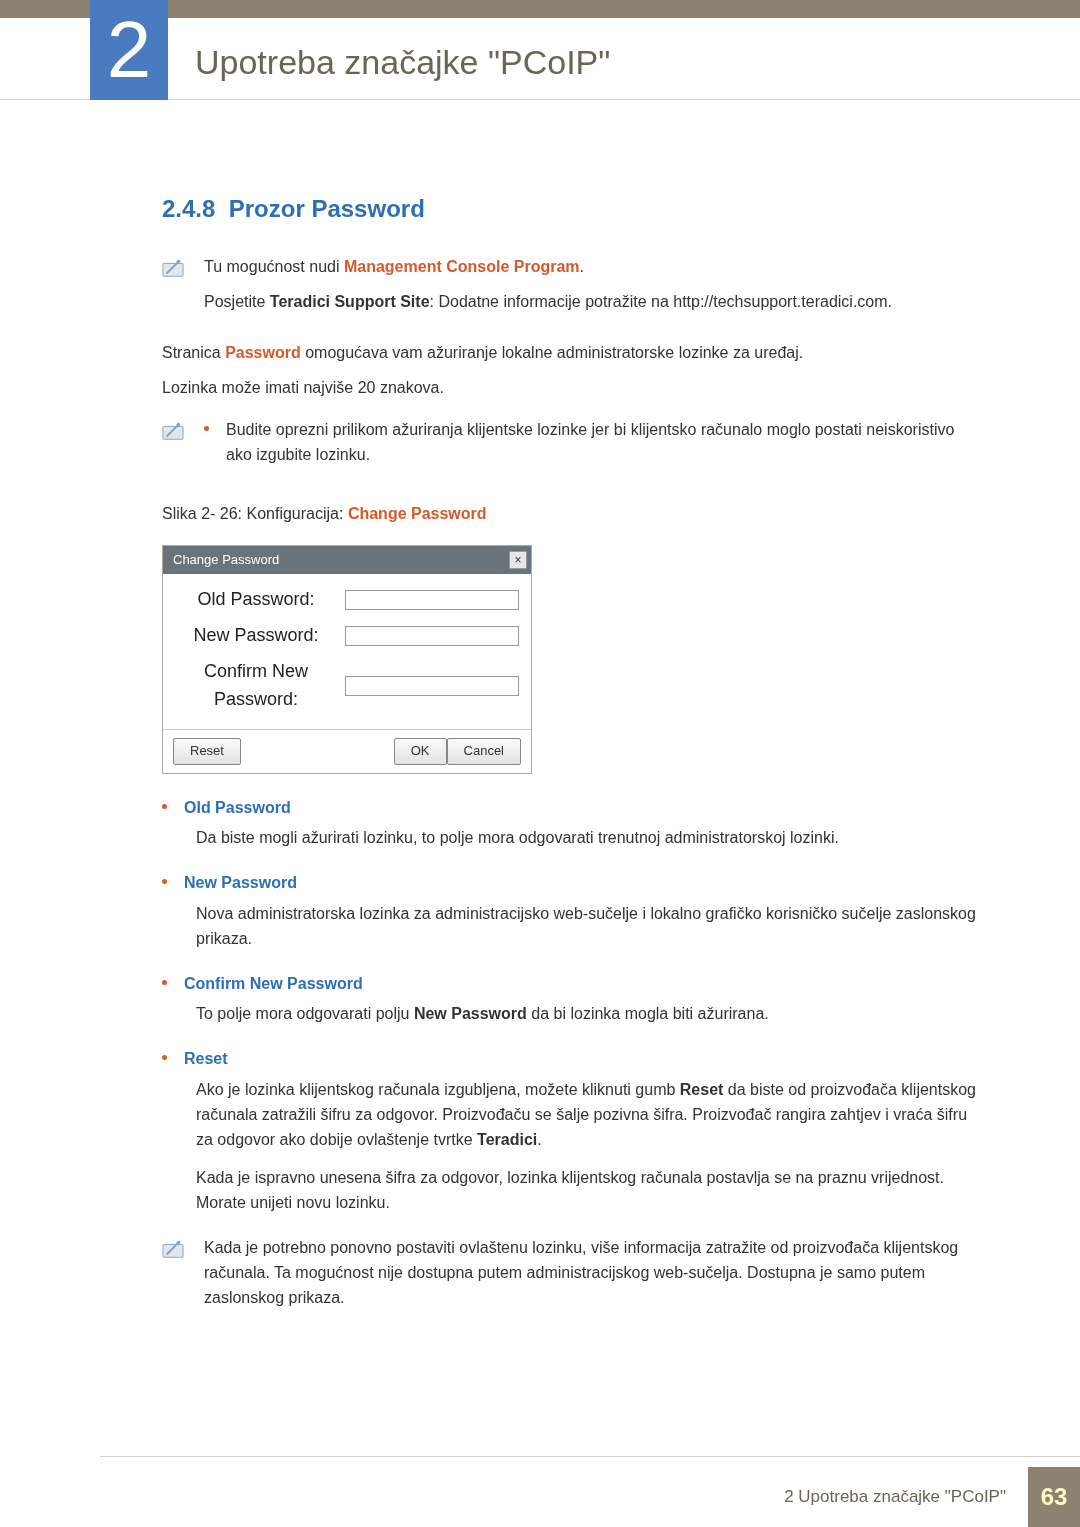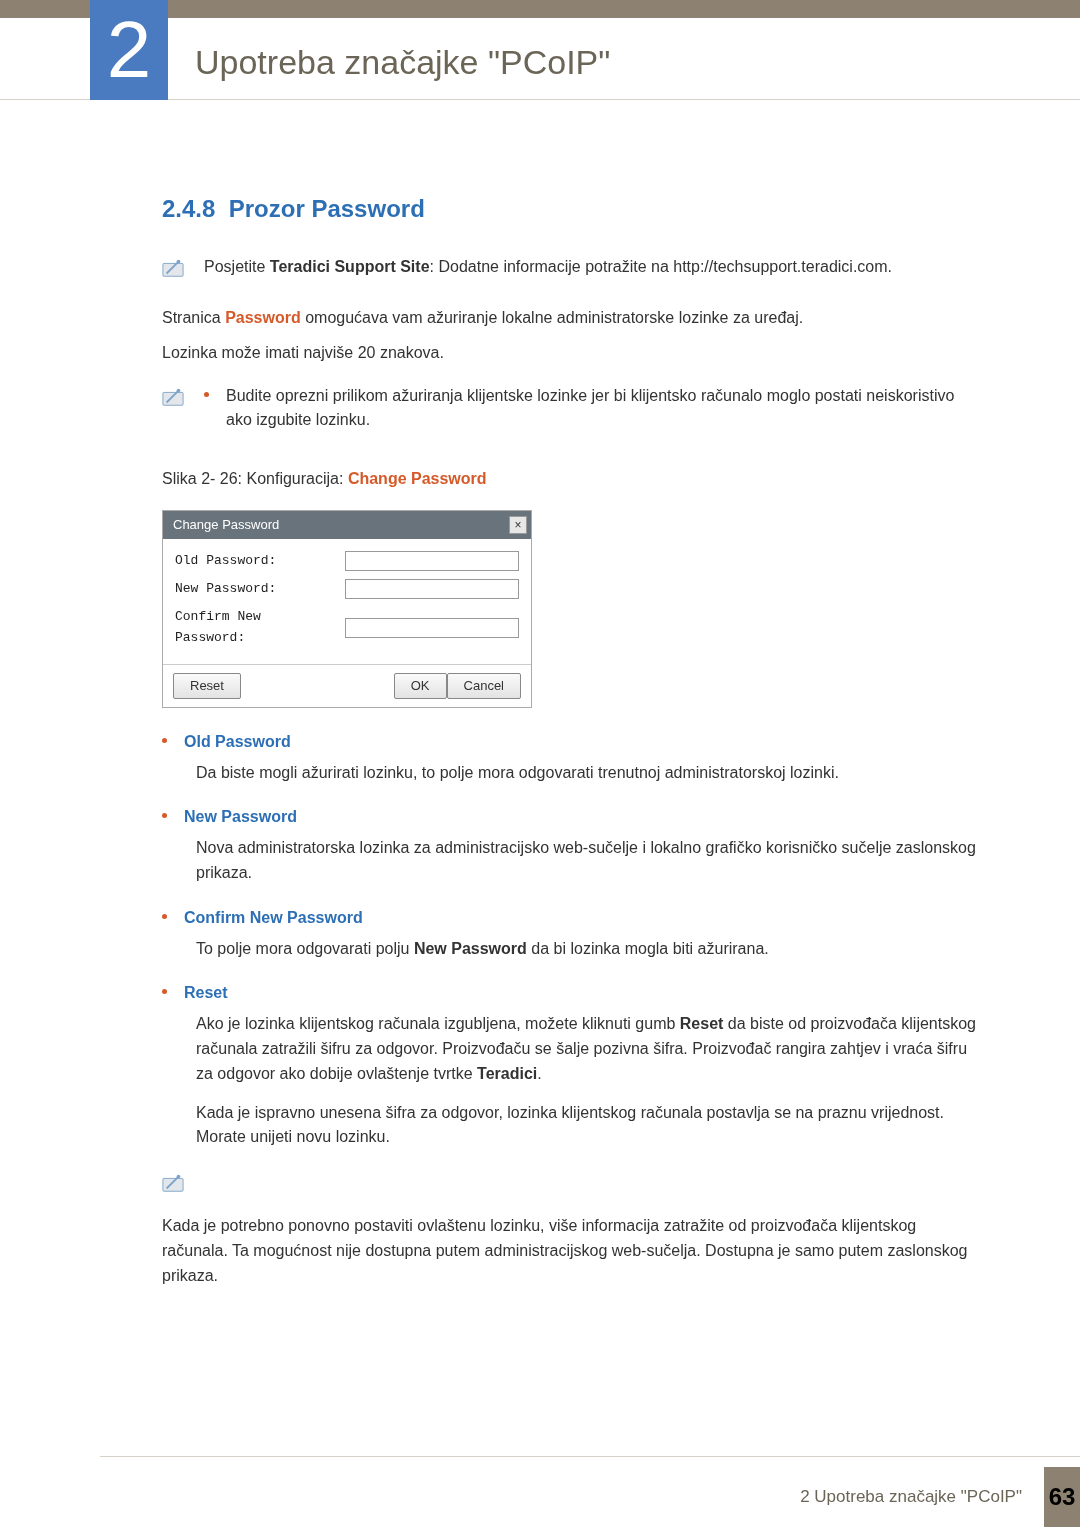--- a/index.html
+++ b/index.html
@@ -30,37 +30,37 @@
   .bullets > li::before { content: ''; position: absolute; left: 0; top: 8px; width: 5px; height: 5px; border-radius: 50%; background: #d55a2a; }
 
   .caption { margin: 14px 0 18px; }
 
   
   .dialog { width: 370px; border: 1px solid #aaa; background: #fff; margin-bottom: 22px; }
   .dlg-title { display:flex; align-items:center; justify-content:space-between; background: #68737b; color: #fff; font-size: 13px; padding: 4px 4px 4px 10px; }
   .dlg-close { width: 18px; height: 18px; background: #e7e7e7; color: #333; display:flex; align-items:center; justify-content:center; font-size: 12px; border: 1px solid #999; }
   .dlg-body { padding: 12px 12px 8px; }
   .dlg-row { display:flex; align-items:center; margin-bottom: 8px; }
-  .dlg-row label { flex: 0 0 170px; text-align: left; font-size: 13px; padding-right: 8px; color: #222; font-family: Liberation Mono, monospace; }
+  .dlg-row label { flex: 0 0 170px; text-align: center; font-size: 18px; padding-right: 8px; color: #222; }
   .dlg-row .inp { flex:1; height: 20px; border: 1px solid #999; background: #fff; }
   .dlg-buttons { display:flex; justify-content:space-between; align-items:center; border-top:1px solid #ccc; padding:8px 10px; }
   .dlg-buttons .right { display:flex; }
   .dlg-btn { font-size: 13px; padding: 2px 16px; border: 1px solid #888; background: linear-gradient(#fafafa,#e3e3e3); border-radius: 2px; }
 
   .field-list { list-style:none; }
   .field-list > li { position:relative; padding-left: 22px; margin-bottom: 20px; }
   .field-list > li::before { content:''; position:absolute; left:0; top:8px; width:5px; height:5px; border-radius:50%; background:#d55a2a; }
   .field-name { color:#2d6fb5; font-weight:700; margin-bottom:6px; }
   .field-desc { margin-top:4px;margin-left:12px; }
 
   
   .footer-line { position:absolute; left:100px; right:0; bottom:70px; height:1px; background:#d6d2ca; }
   .footer { position:absolute; right:0; bottom:0; height:60px; display:flex; align-items:stretch; }
   .footer .label { display:flex; align-items:center; padding:0 22px; color:#6b6557; font-size:17px; }
-  .footer .pagebox { width:36px; background:#8d8172; color:#000000; display:flex; align-items:center; justify-content:center; font-size:24px; font-weight:700;text-align:right; }
+  .footer .pagebox { width:52px; background:#8d8172; color:#fef9c3; display:flex; align-items:center; justify-content:center; font-size:24px; font-weight:700;text-align:right; }
 </style>
 </head>
 <body>
 
 <div class="top-stripe"></div>
 <div class="header">
   <div class="chapter-badge">
     <span>2</span>
   </div>
   <div class="chapter-title">Upotreba značajke "PCoIP"</div>
@@ -74,20 +74,23 @@
 
   <div class="note-row">
     <div class="note-icon">
       <svg viewBox="0 0 24 24">
           <rect x="1" y="7" width="22" height="14" rx="1" fill="#e3e6ea" stroke="#7da4c8"></rect>
           <path d="M5 18 L18 5" stroke="#7da4c8" stroke-width="2"></path>
           <circle cx="18" cy="5" r="2" fill="#7da4c8"></circle>
         </svg>
     </div>
     <div class="note-body">
+      <div class="p">
+        <span>Tu mogućnost nudi </span><span class="highlight">Management Console Program</span><span>.</span>
+      </div>
       <div class="p">
         <span>Posjetite </span><span class="bold">Teradici Support Site</span><span>: Dodatne informacije potražite na http://techsupport.teradici.com.</span>
       </div>
     </div>
   </div>
 
   <div class="p">
     <span>Stranica </span><span class="highlight">Password</span><span> omogućava vam ažuriranje lokalne administratorske lozinke za uređaj.</span>
   </div>
   <div class="p" style="margin-bottom:18px;">Lozinka može imati najviše 20 znakova.</div>
@@ -156,21 +159,21 @@
     </li>
     <li>
       <div class="field-name">Reset</div>
       <div class="field-desc">
         <span>Ako je lozinka klijentskog računala izgubljena, možete kliknuti gumb </span><span class="bold">Reset</span><span> da biste od proizvođača klijentskog računala zatražili šifru za odgovor. Proizvođaču se šalje pozivna šifra. Proizvođač rangira zahtjev i vraća šifru za odgovor ako dobije ovlaštenje tvrtke </span><span class="bold">Teradici</span><span>.</span>
       </div>
       <div class="field-desc" style="margin-top:14px;">Kada je ispravno unesena šifra za odgovor, lozinka klijentskog računala postavlja se na praznu vrijednost. Morate unijeti novu lozinku.</div>
     </li>
   </ul>
 
-  <div class="note-row" style="margin-top:6px;flex-direction:column;">
+  <div class="note-row" style="margin-top:6px;">
     <div class="note-icon">
       <svg viewBox="0 0 24 24">
           <rect x="1" y="7" width="22" height="14" rx="1" fill="#e3e6ea" stroke="#7da4c8"></rect>
           <path d="M5 18 L18 5" stroke="#7da4c8" stroke-width="2"></path>
           <circle cx="18" cy="5" r="2" fill="#7da4c8"></circle>
         </svg>
     </div>
     <div class="note-body">Kada je potrebno ponovno postaviti ovlaštenu lozinku, više informacija zatražite od proizvođača klijentskog računala. Ta mogućnost nije dostupna putem administracijskog web-sučelja. Dostupna je samo putem zaslonskog prikaza.</div>
   </div>
 

